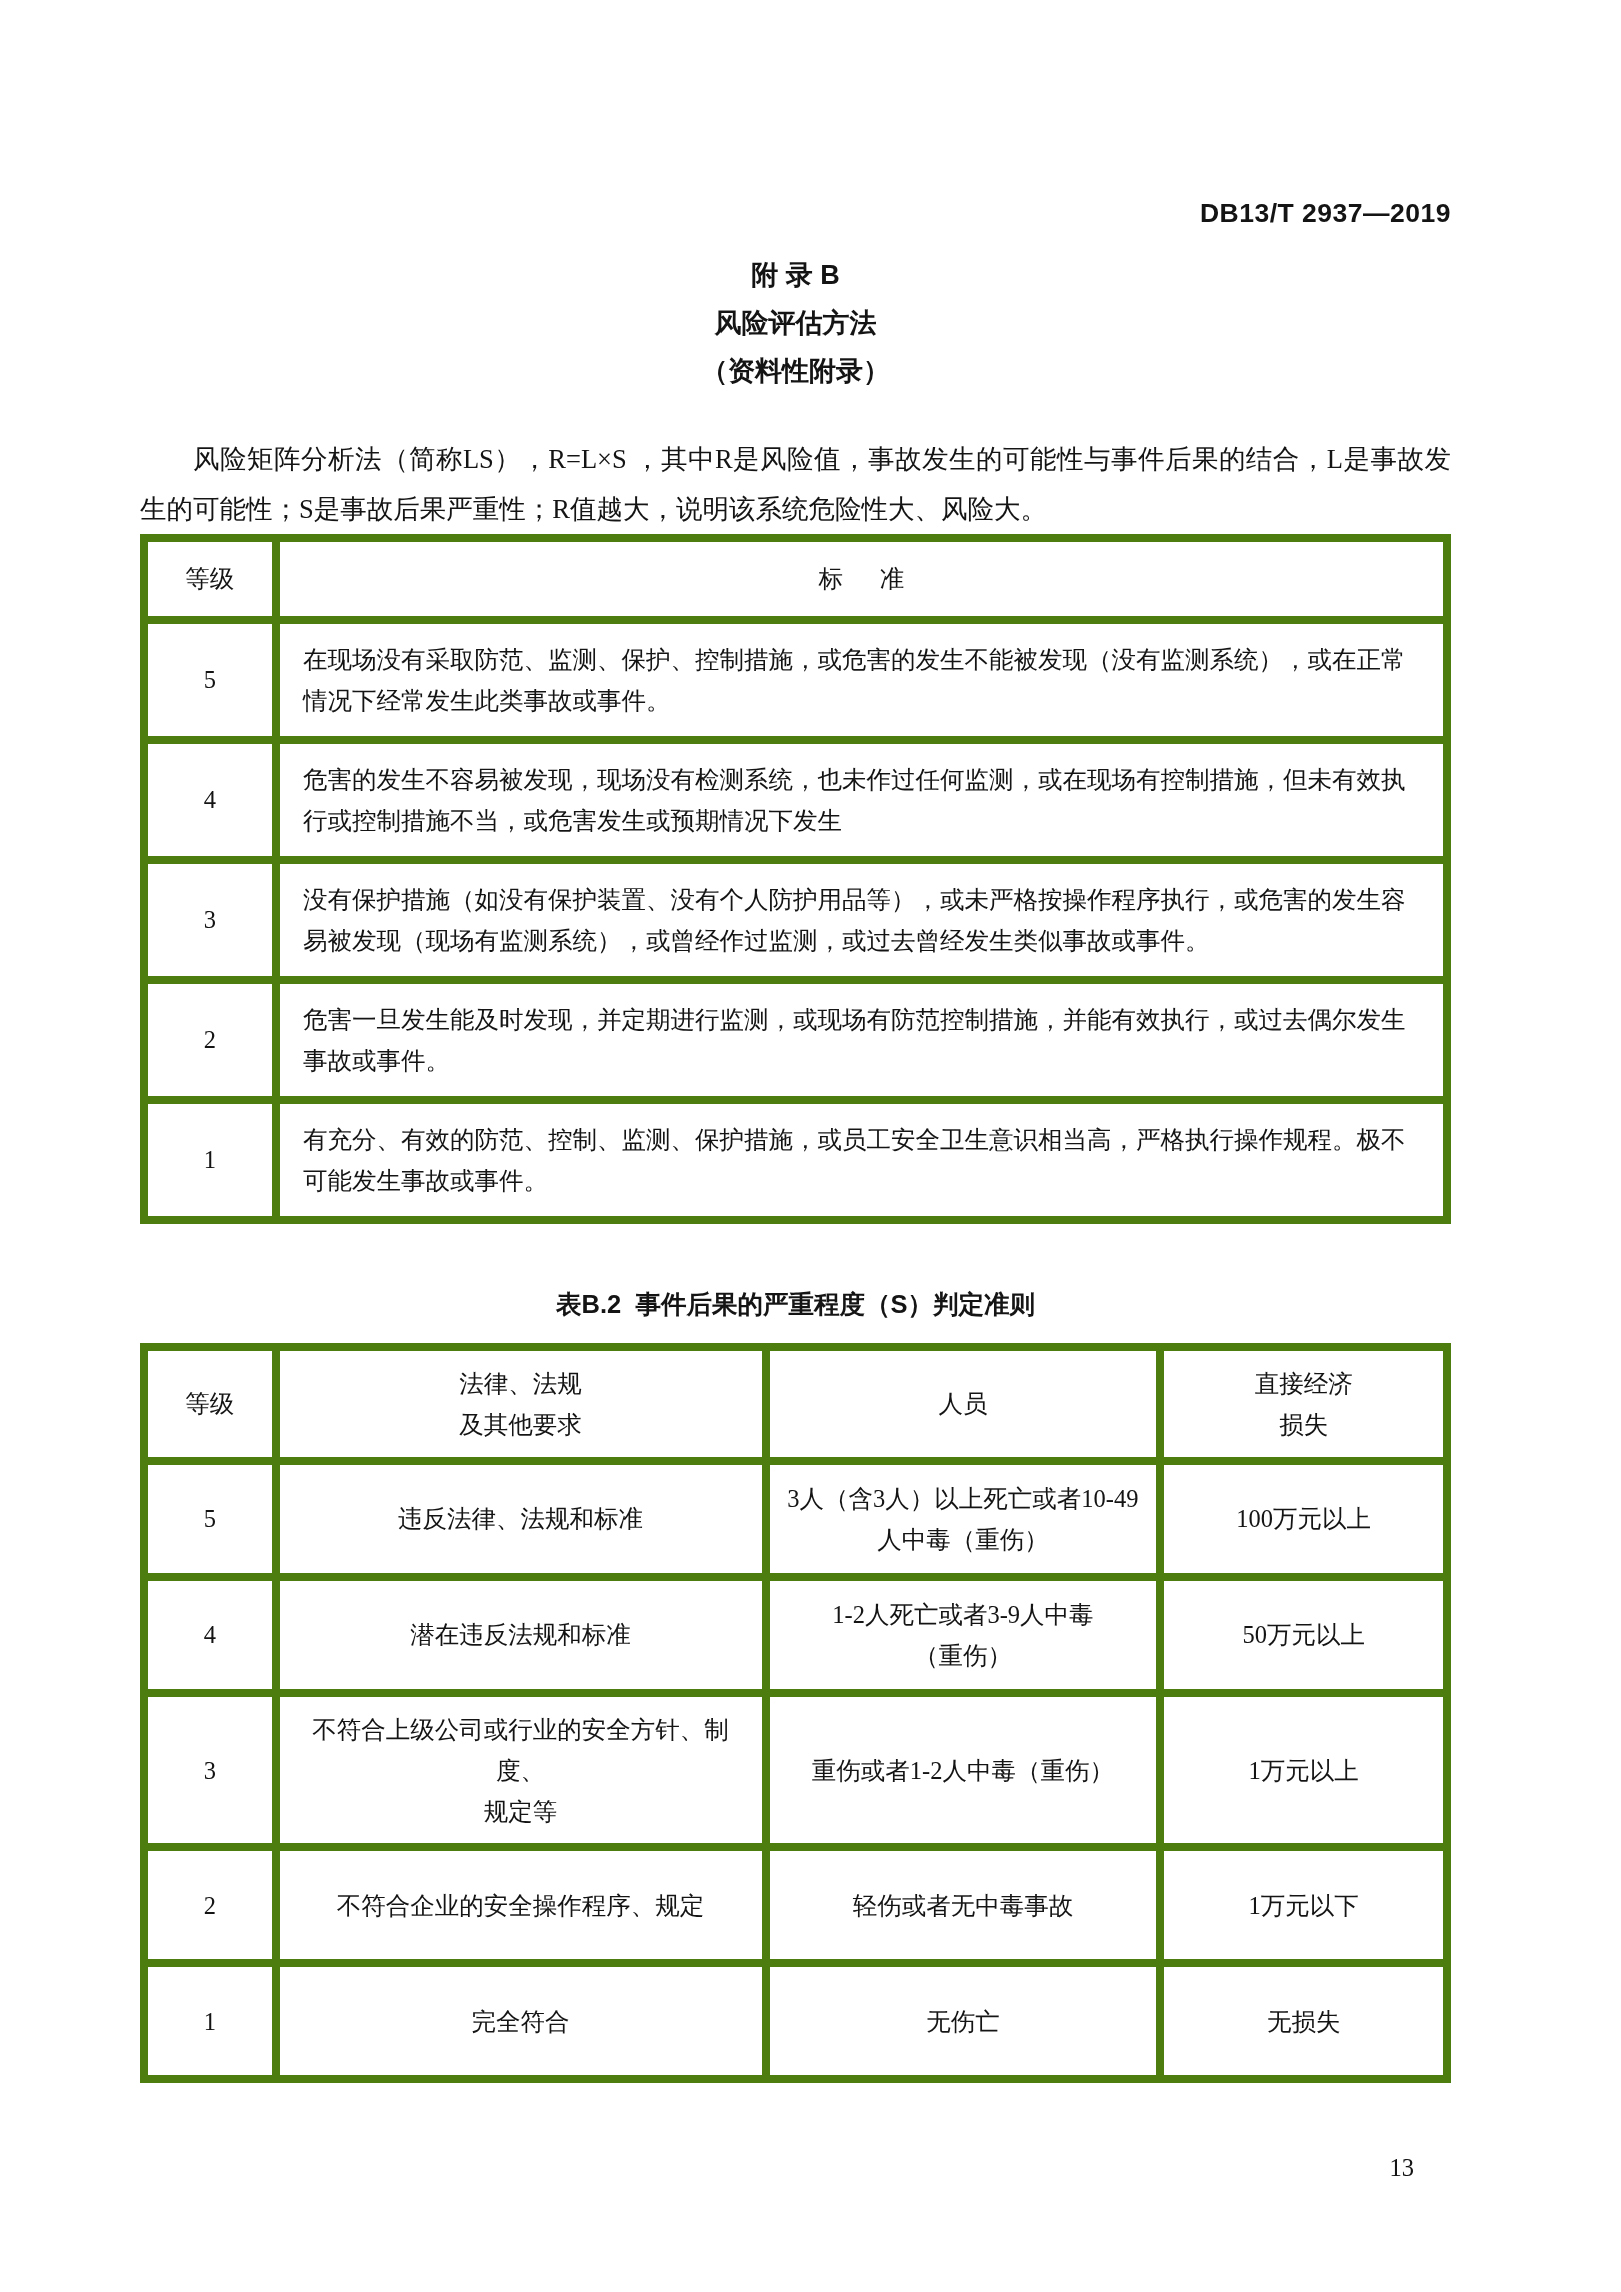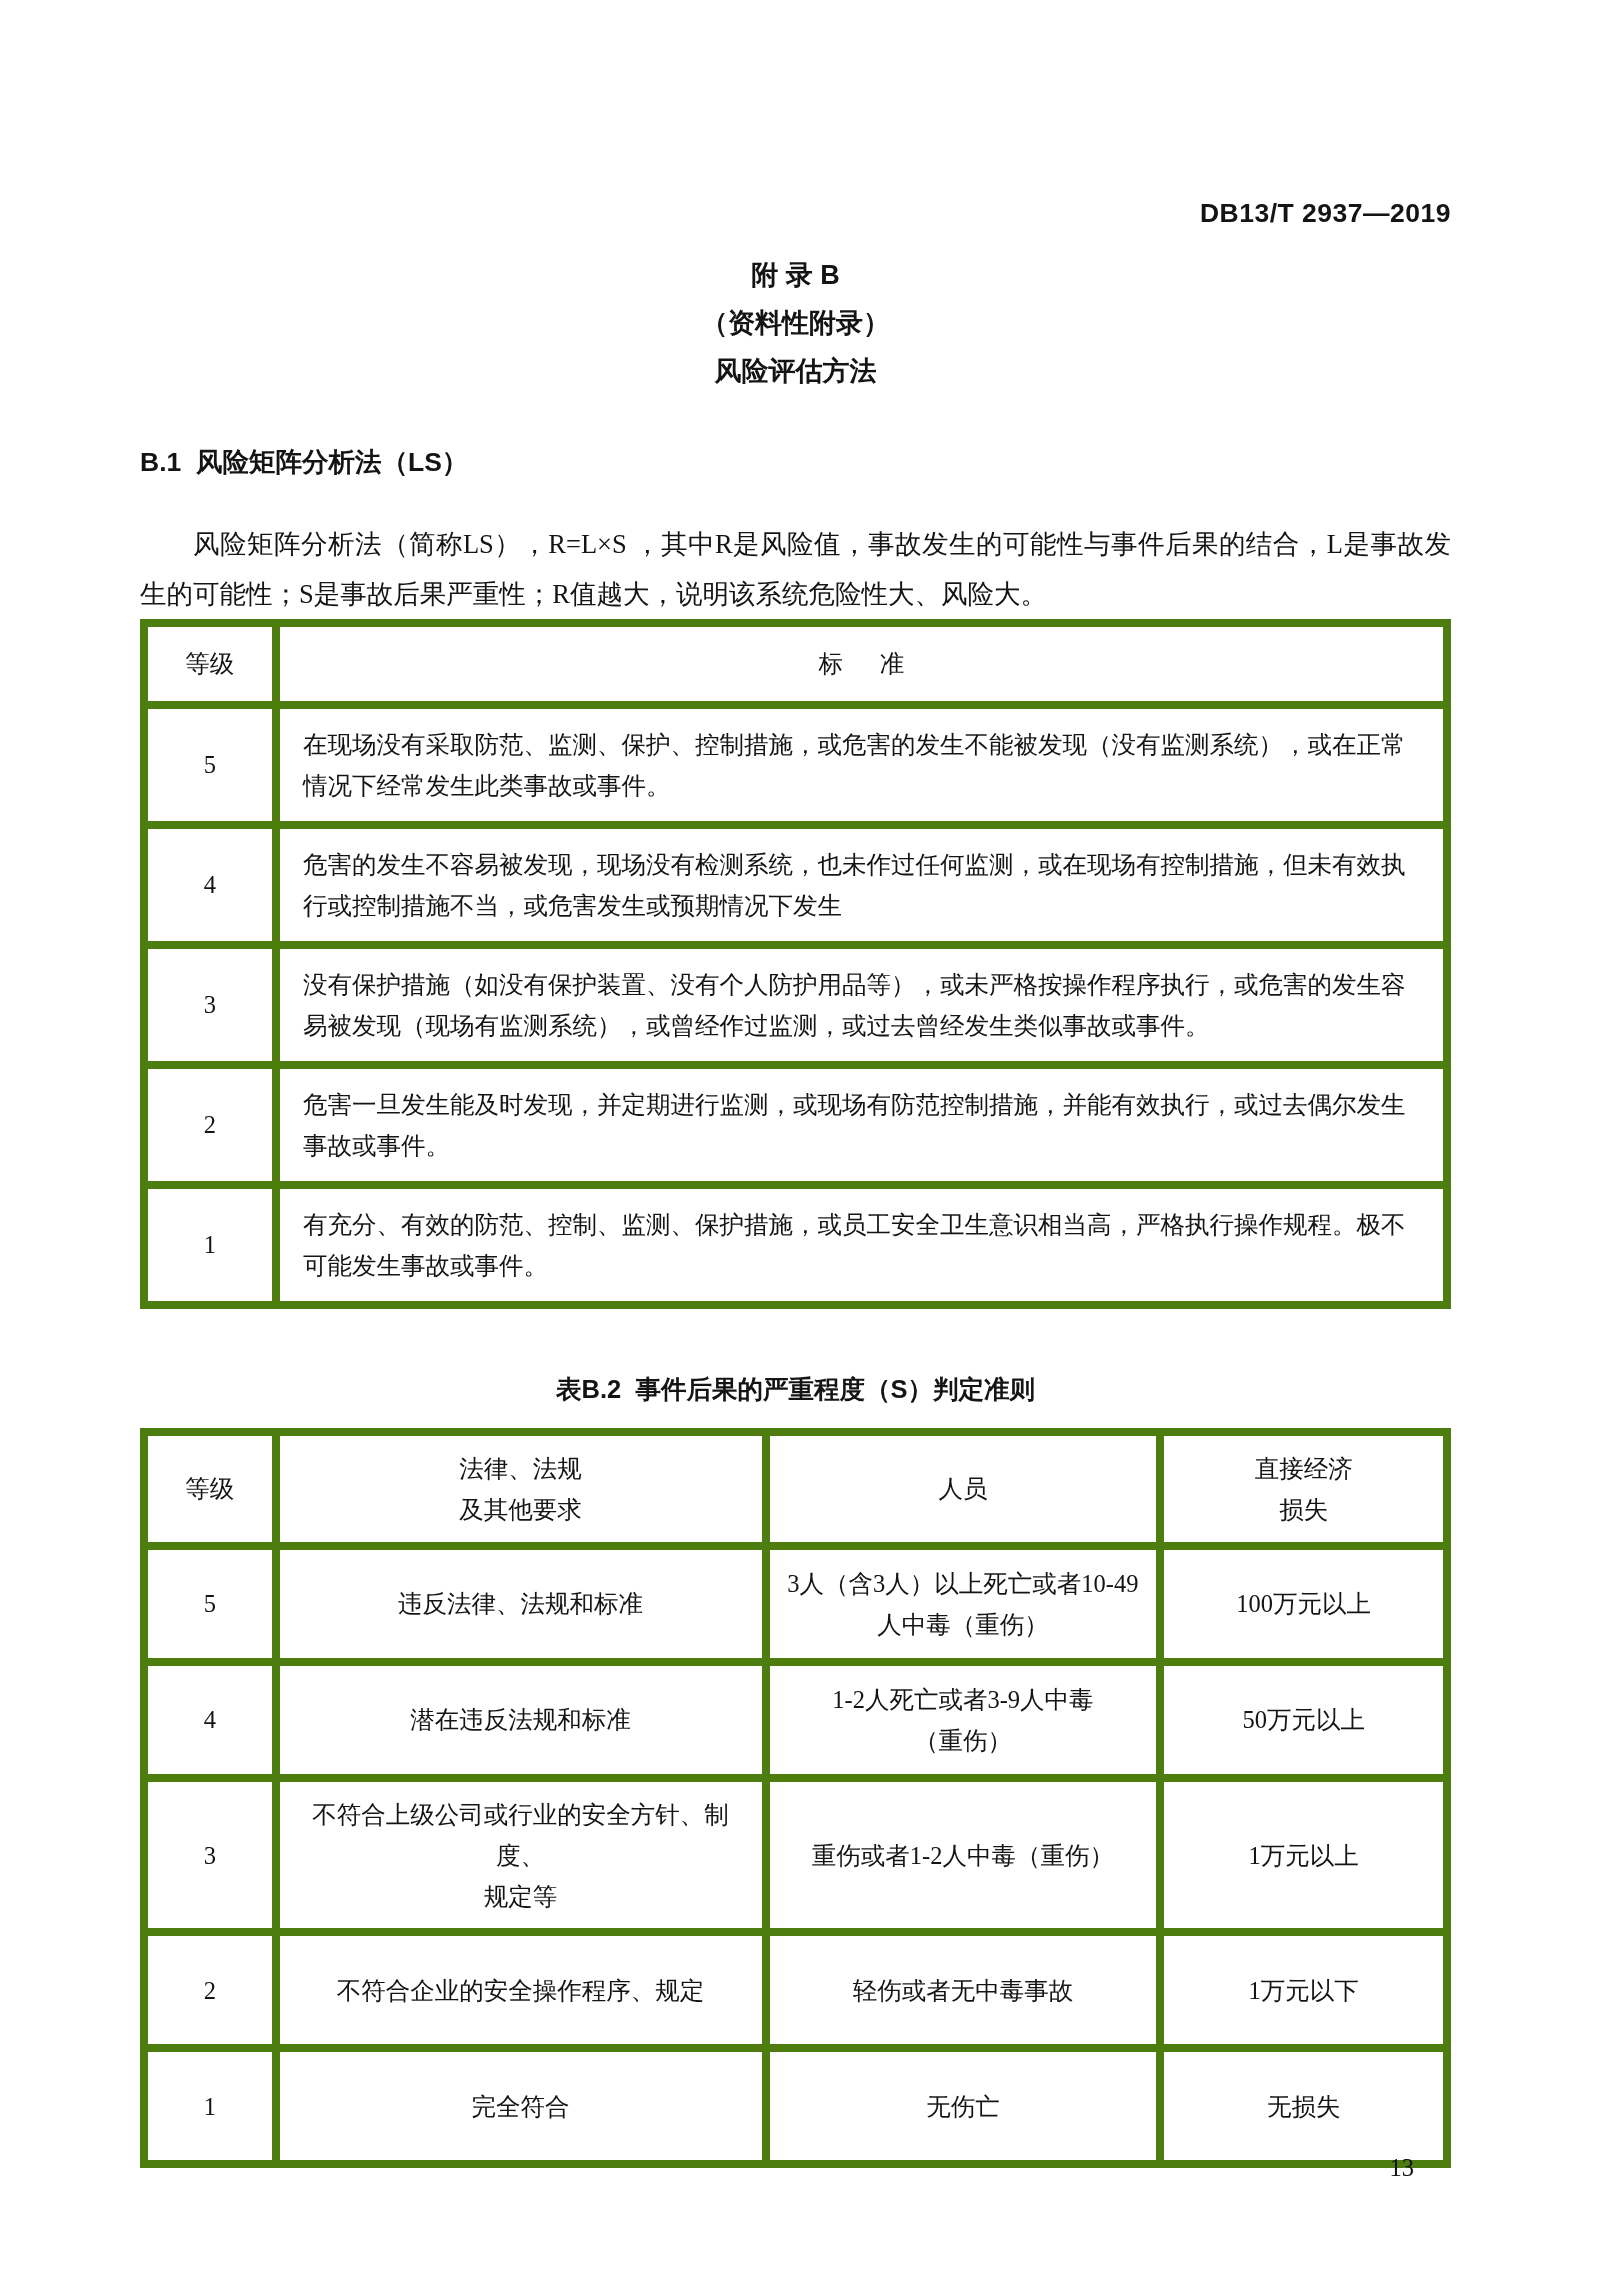--- a/index.html
+++ b/index.html
@@ -97,25 +97,24 @@
 </style>
 </head>
 <body>
 
 <div class="page">
 
   <div class="doc-number">DB13/T 2937—2019</div>
 
   <div class="title-block">
     <div class="title-line">附 录 B</div>
+    <div class="title-line">风险评估方法</div>
     <div class="title-line">（资料性附录）</div>
-    <div class="title-line">风险评估方法</div>
   </div>
 
-  <div class="section-heading">B.1  风险矩阵分析法（LS）</div>
 
   <p class="paragraph">风险矩阵分析法（简称LS），R=L×S ，其中R是风险值，事故发生的可能性与事件后果的结合，L是事故发生的可能性；S是事故后果严重性；R值越大，说明该系统危险性大、风险大。</p>
 
 
   <table class="t1">
     <colgroup>
         <col class="col-level">
         <col>
       </colgroup>
     <tbody>

